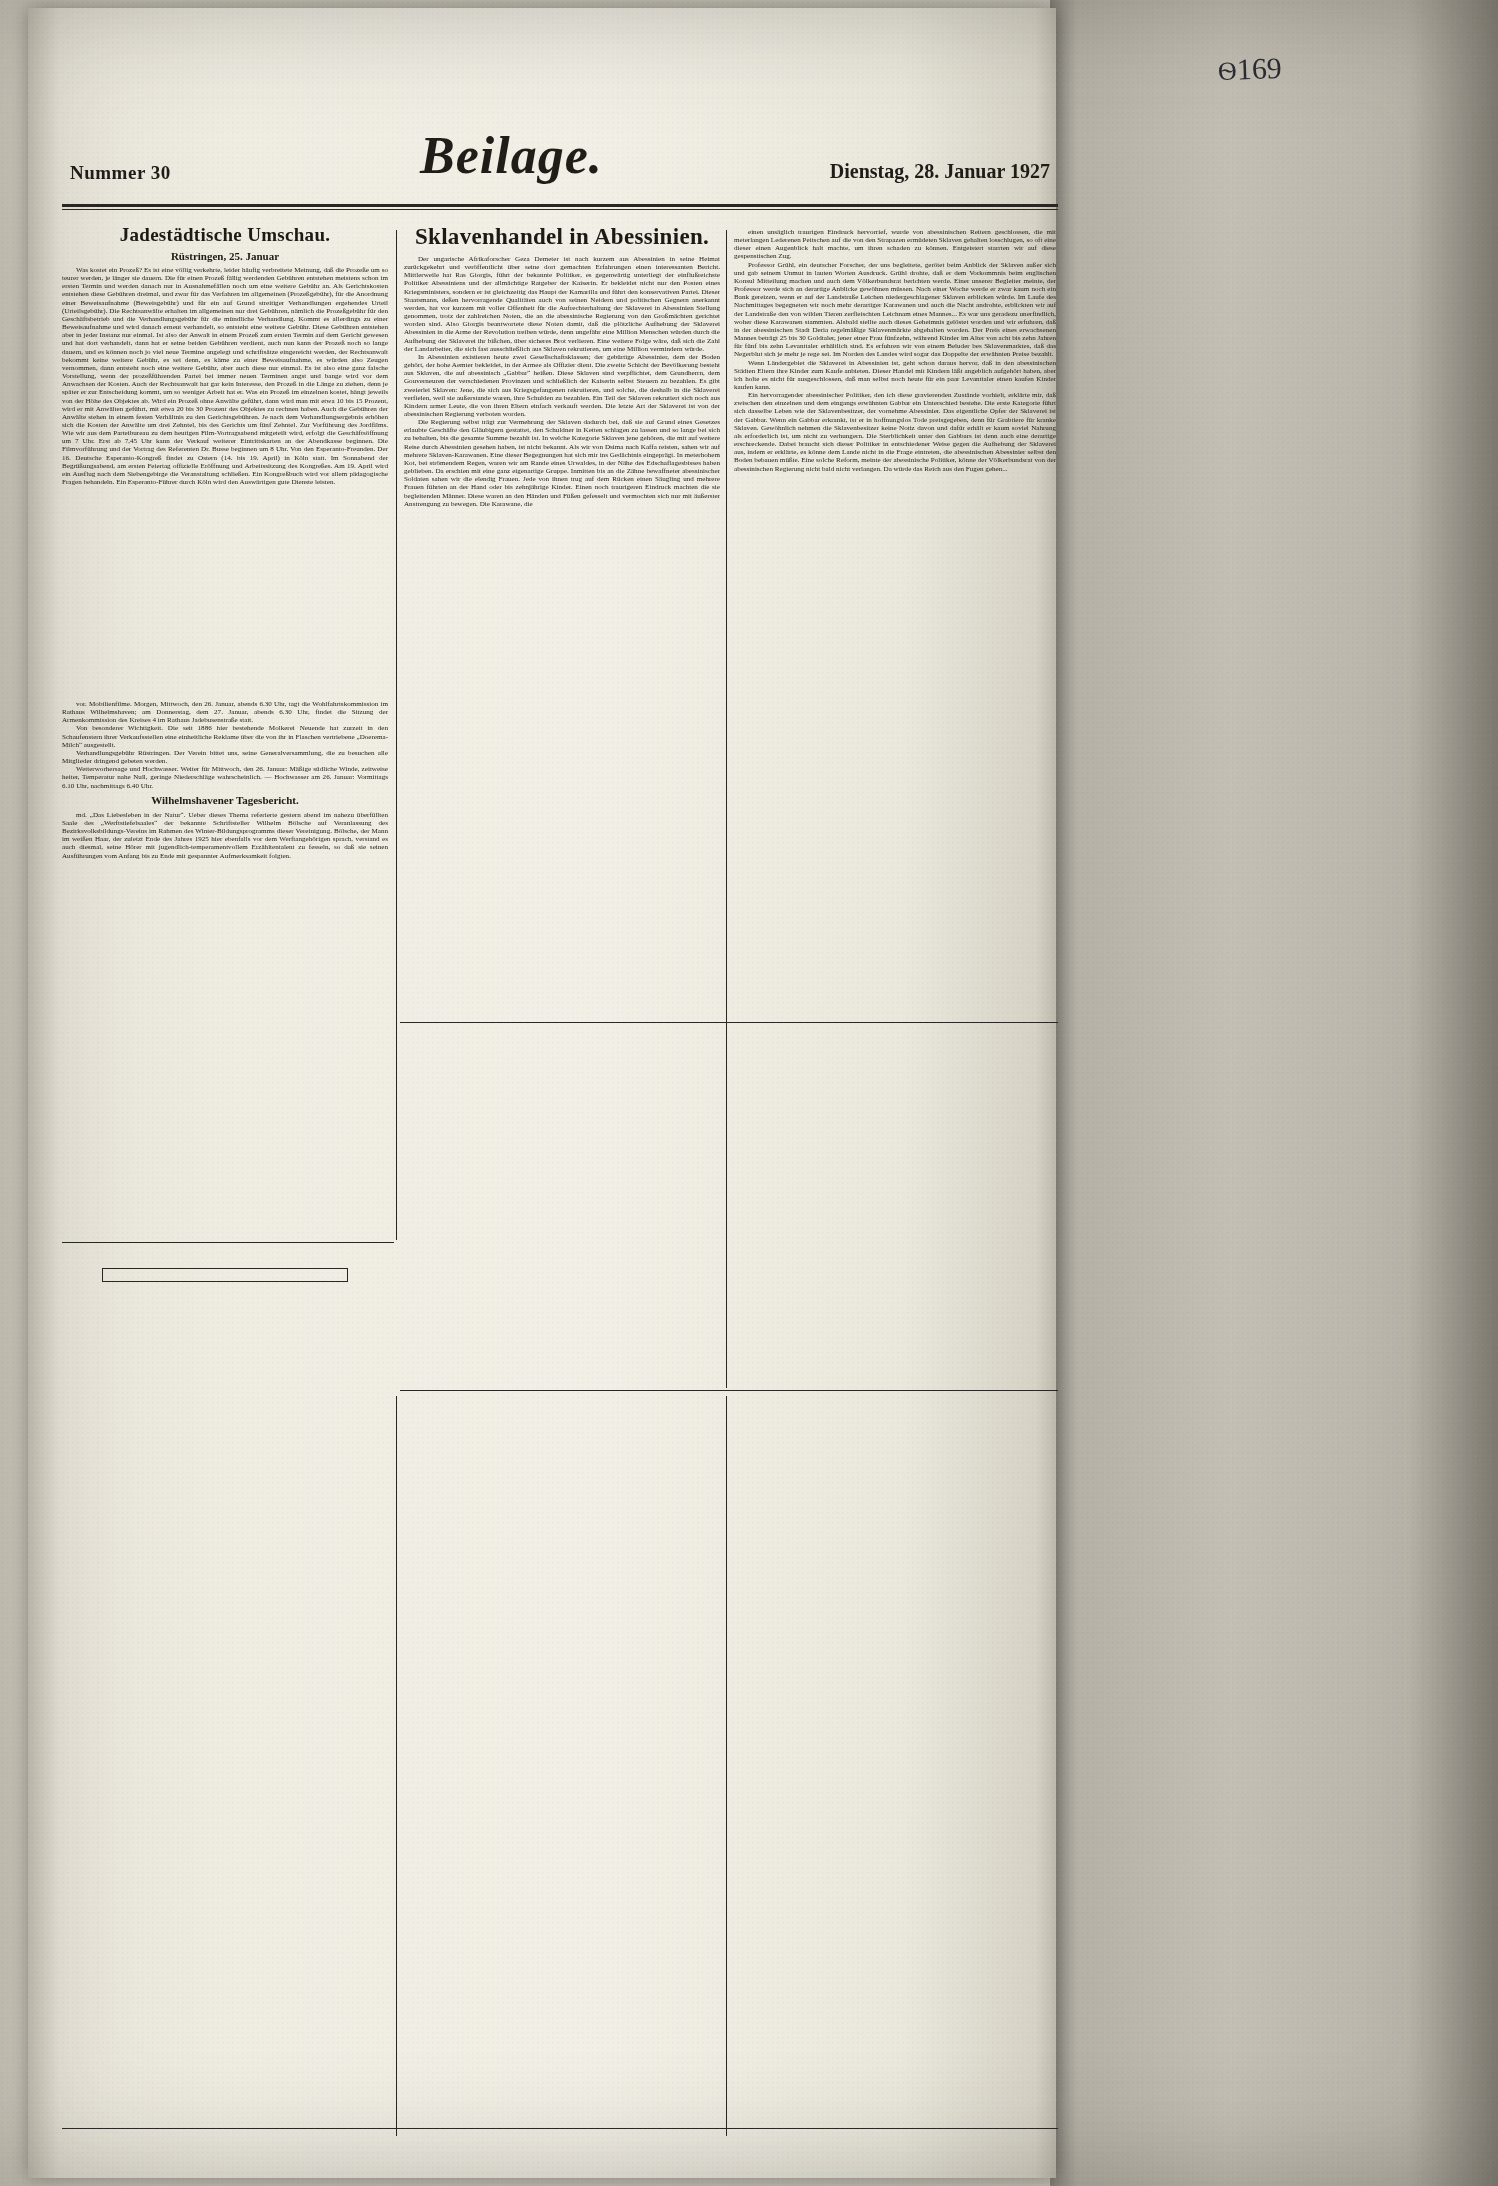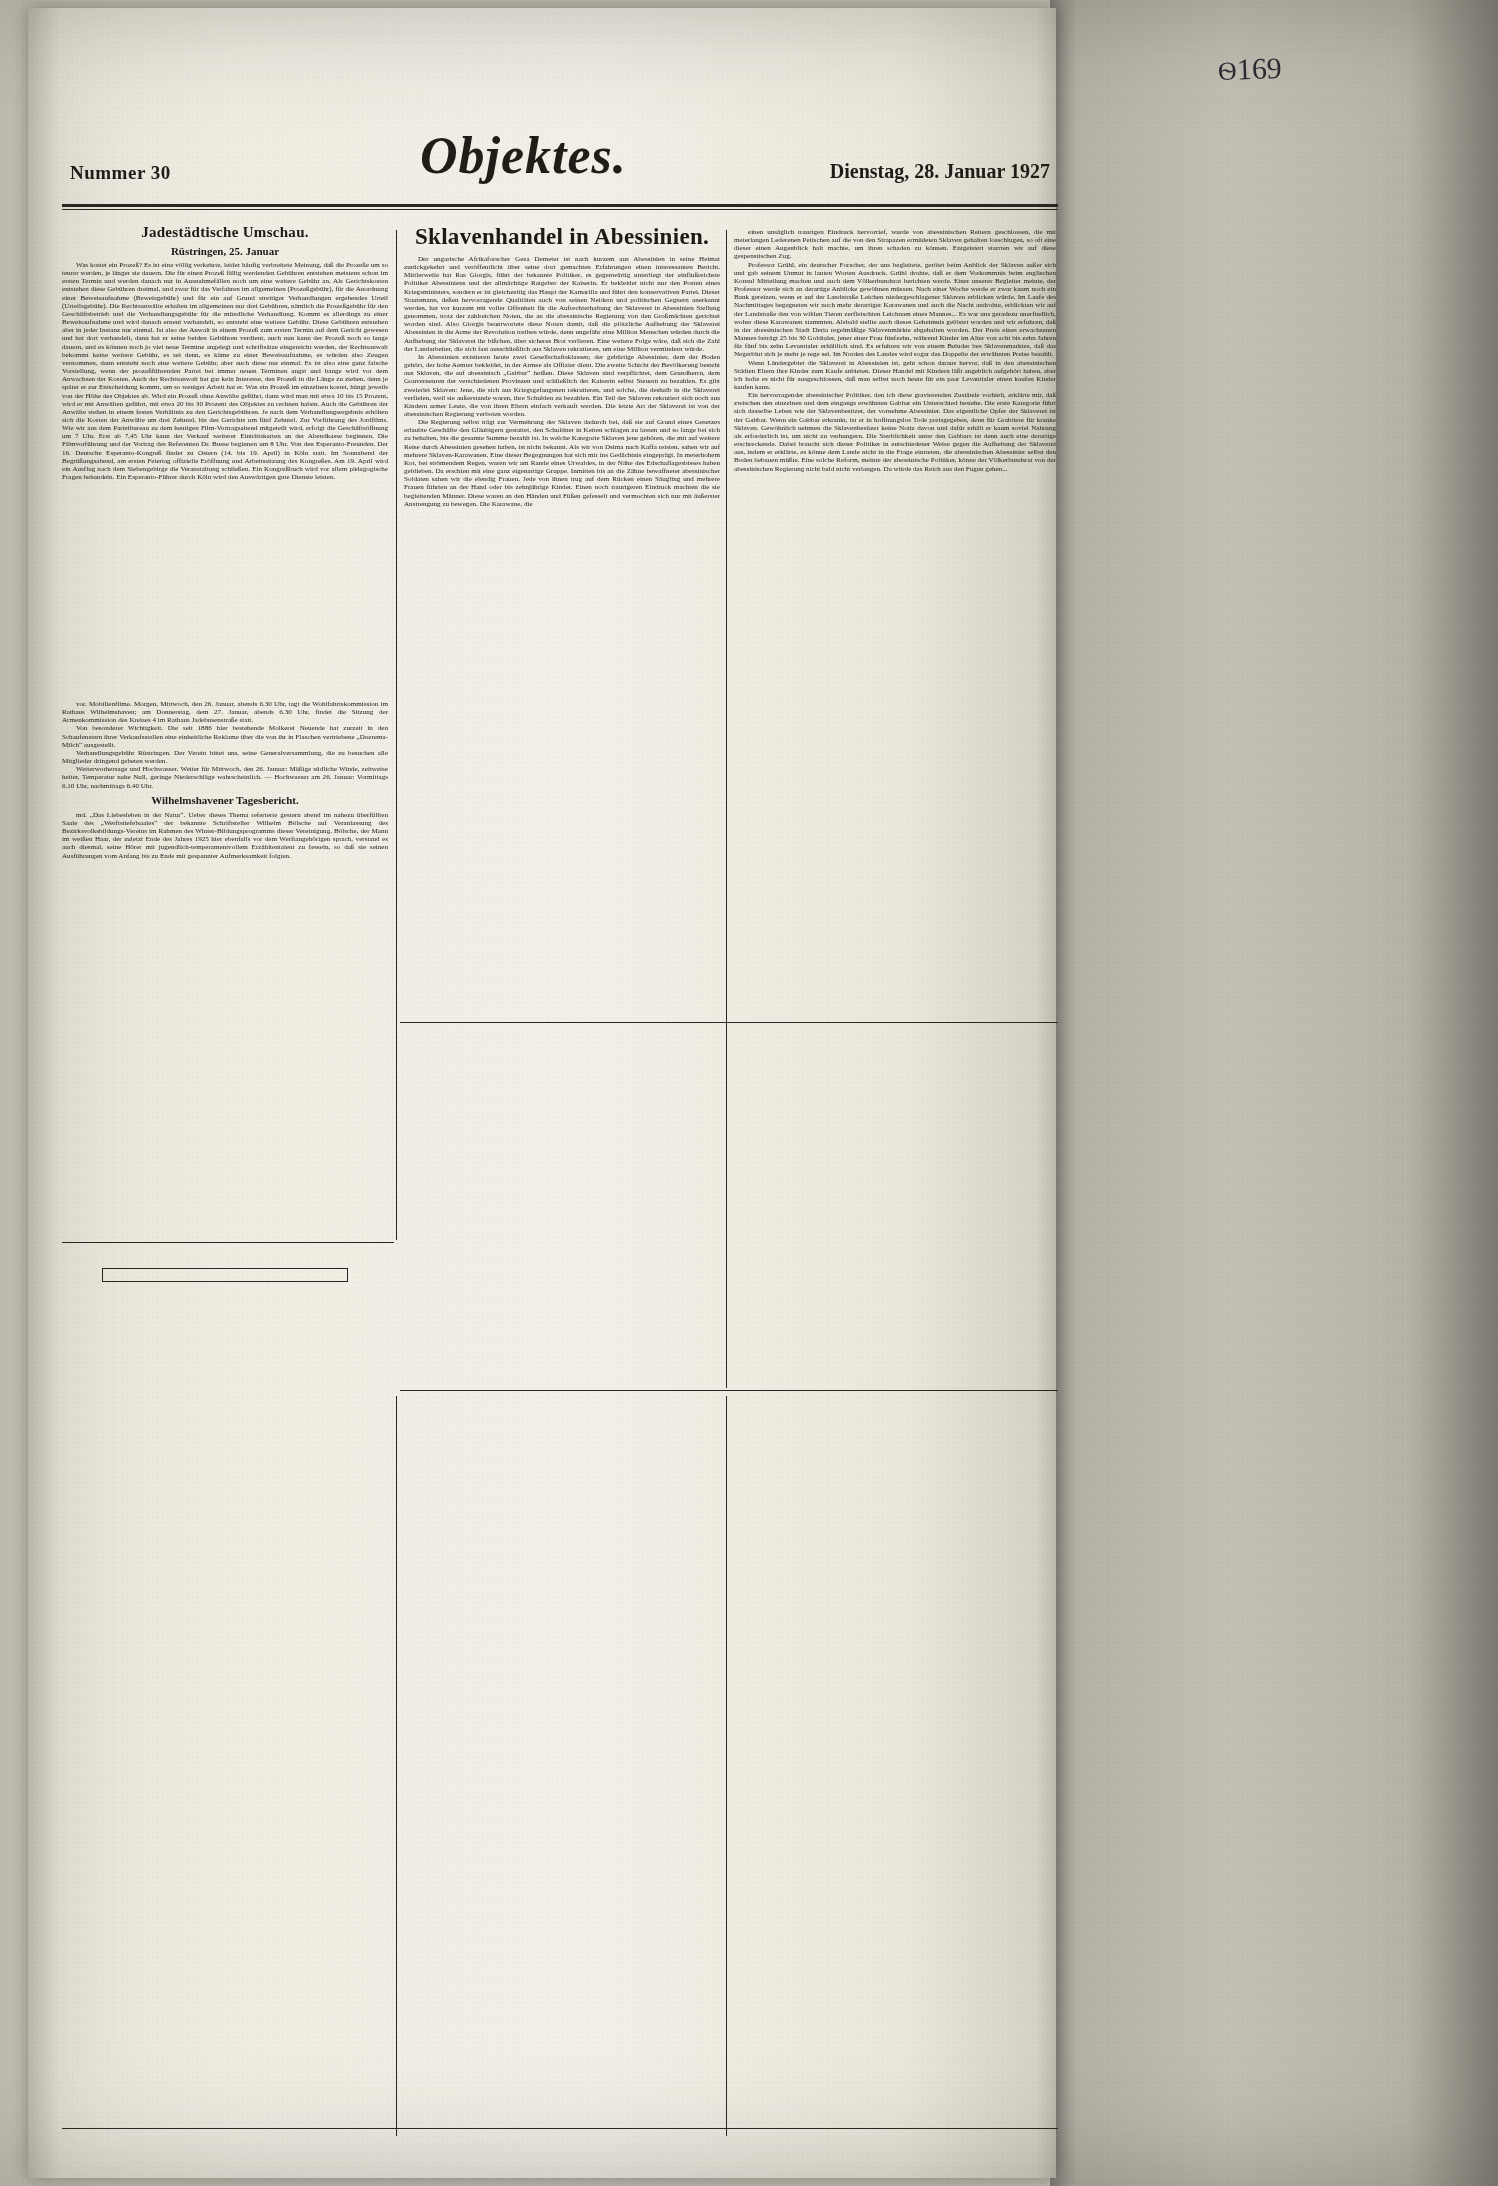--- a/index.html
+++ b/index.html
@@ -31,21 +31,21 @@
   #folio .pen{font-size:26px;}
 
   
   .col{position:absolute;text-align:justify;color:#1d1a15;}
   .col p{margin:0 0 0 0;text-indent:14px;}
   .vline{position:absolute;background:#2a2722;width:1px;}
   .hline{position:absolute;background:#2a2722;height:1px;}
 
   .tiny{font-size:7.1px;line-height:8.15px;}
   .tiny2{font-size:7.0px;line-height:8.0px;}
-  .sect-title{font-size:15px;font-weight:bold;text-align:center;letter-spacing:.3px;}
+  .sect-title{font-size:19px;font-weight:bold;text-align:center;letter-spacing:.3px;}
   .sect-title.big{font-size:23px;}
   .sub{font-size:11px;font-weight:bold;text-align:center;}
 
   
   #grain{position:absolute;inset:0;pointer-events:none;
     background-image:
       radial-gradient(rgba(0,0,0,.05) 1px, transparent 1px),
       radial-gradient(rgba(255,255,255,.05) 1px, transparent 1px);
     background-size:5px 5px, 7px 7px;
     background-position:0 0, 3px 4px;
@@ -60,21 +60,21 @@
 <div id="page">
   <div id="paper2"></div>
   <div id="paper"></div>
 
   <div id="folio">
     <span class="pen">Ѳ</span><span>169</span>
   </div>
 
   <div id="masthead">
     <div id="issue" class="txt">Nummer 30</div>
-    <div id="beilage" class="txt">Objektes.</div>
+    <div id="beilage" class="txt">Beilage.</div>
     <div id="date" class="txt">Dienstag, 28. Januar 1927</div>
   </div>
   <div id="rule"></div>
   <div id="rule2"></div>
 
   <div class="vline" style="left:396px;top:230px;height:1010px;"></div>
   <div class="vline" style="left:726px;top:230px;height:1010px;"></div>
 
   <div class="hline" style="left:62px;top:1242px;width:332px;"></div>
   <div class="hline" style="left:400px;top:1022px;width:658px;"></div>

